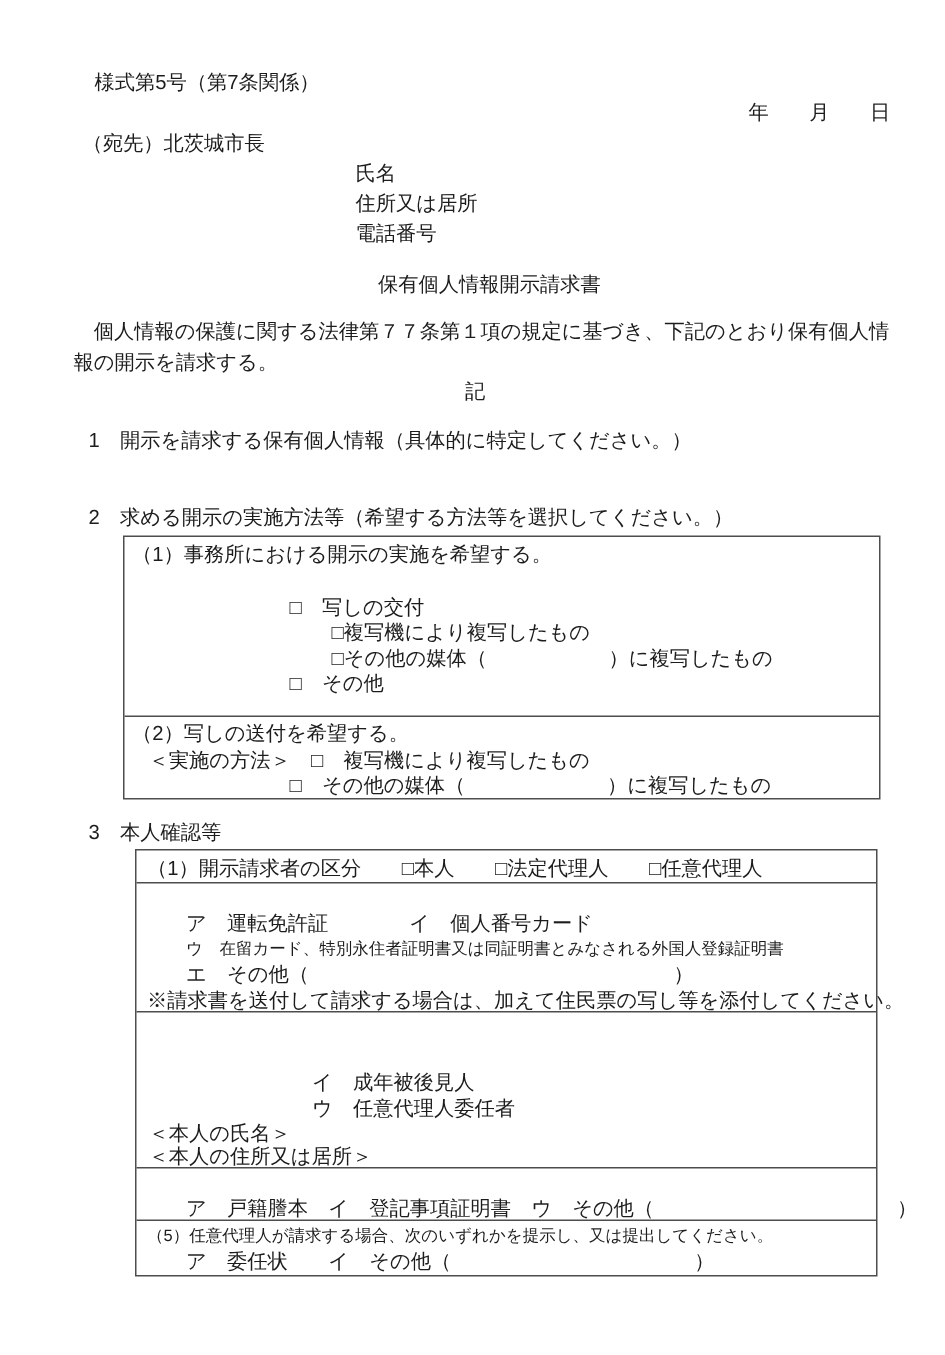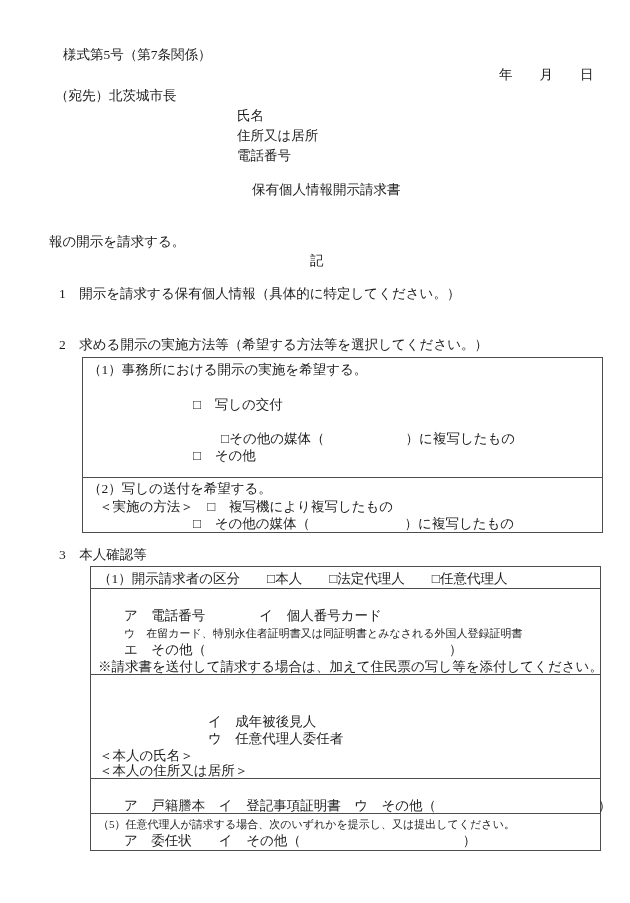--- a/index.html
+++ b/index.html
@@ -1,76 +1,77 @@
 <!DOCTYPE html>
 <html><head>
 <meta charset="utf-8">
 <style>
   html,body { margin:0; padding:0; background:#ffffff; }
   .page {
     position:relative;
     width:630px; height:903px;
     background:#ffffff;
-    font-family:Liberation Serif, serif;
+    font-family:Liberation Sans, sans-serif;
     font-size:13.5px;
     color:#1c1c1c;
     overflow:hidden;
   }
   .ln {
     position:absolute;
     white-space:pre;
     line-height:15px;
   }
   .small { font-size:11px; line-height:14px; }
   .box {
     position:absolute;
     border:1px solid #4d4d4d;
-    padding-left:16px;
   }
   .hline {
     position:absolute;
     left:0; right:0; height:0;
     border-top:1px solid #4d4d4d;
   }
 </style>
 </head>
 <body>
 
 <div class="page">
 
   <div class="ln" style="left:63px; top:47px">様式第5号（第7条関係）</div>
   <div class="ln" style="left:499px; top:67px">年　　月　　日</div>
   <div class="ln" style="left:55px; top:88px">（宛先）北茨城市長</div>
   <div class="ln" style="left:237px; top:108px">氏名</div>
   <div class="ln" style="left:237px; top:128px">住所又は居所</div>
   <div class="ln" style="left:237px; top:148px">電話番号</div>
 
   <div class="ln" style="left:252px; top:182px">保有個人情報開示請求書</div>
+  <div class="ln" style="left:49px; top:213px">　個人情報の保護に関する法律第７７条第１項の規定に基づき、下記のとおり保有個人情</div>
   <div class="ln" style="left:49px; top:234px">報の開示を請求する。</div>
   <div class="ln" style="left:310px; top:253px">記</div>
 
   <div class="ln" style="left:59px; top:286px">1　開示を請求する保有個人情報（具体的に特定してください。）</div>
   <div class="ln" style="left:59px; top:337px">2　求める開示の実施方法等（希望する方法等を選択してください。）</div>
   <div class="ln" style="left:59px; top:547px">3　本人確認等</div>
 
   <div class="box" style="left:82px; top:357px; width:503px; height:174px">
     <div class="ln" style="left:5px;  top:4px">（1）事務所における開示の実施を希望する。</div>
     <div class="ln" style="left:110px;top:39px">□　写しの交付</div>
+    <div class="ln" style="left:138px;top:56px">□複写機により複写したもの</div>
     <div class="ln" style="left:138px;top:73px">□その他の媒体（　　　　　　）に複写したもの</div>
     <div class="ln" style="left:110px;top:90px">□　その他</div>
     <div class="hline" style="top:119px"></div>
     <div class="ln" style="left:5px;  top:123px">（2）写しの送付を希望する。</div>
     <div class="ln" style="left:16px; top:141px">＜実施の方法＞　□　複写機により複写したもの</div>
     <div class="ln" style="left:110px;top:158px">□　その他の媒体（　　　　　　　）に複写したもの</div>
   </div>
 
   <div class="box" style="left:90px; top:566px; width:493px; height:283px">
     <div class="ln" style="left:7px;  top:4px">（1）開示請求者の区分　　□本人　　□法定代理人　　□任意代理人</div>
     <div class="hline" style="top:21px"></div>
-    <div class="ln" style="left:33px; top:41px">ア　電話番号　　　　イ　個人番号カード</div>
+    <div class="ln" style="left:33px; top:41px">ア　運転免許証　　　　イ　個人番号カード</div>
     <div class="ln small" style="left:33px; top:59px">ウ　在留カード、特別永住者証明書又は同証明書とみなされる外国人登録証明書</div>
     <div class="ln" style="left:33px; top:75px">エ　その他（　　　　　　　　　　　　　　　　　　）</div>
     <div class="ln" style="left:7px;  top:92px">※請求書を送付して請求する場合は、加えて住民票の写し等を添付してください。</div>
     <div class="hline" style="top:107px"></div>
     <div class="ln" style="left:117px;top:147px">イ　成年被後見人</div>
     <div class="ln" style="left:117px;top:164px">ウ　任意代理人委任者</div>
     <div class="ln" style="left:8px;  top:181px">＜本人の氏名＞</div>
     <div class="ln" style="left:8px;  top:196px">＜本人の住所又は居所＞</div>
     <div class="hline" style="top:211px"></div>
     <div class="ln" style="left:33px; top:231px">ア　戸籍謄本　イ　登記事項証明書　ウ　その他（　　　　　　　　　　　　）</div>

